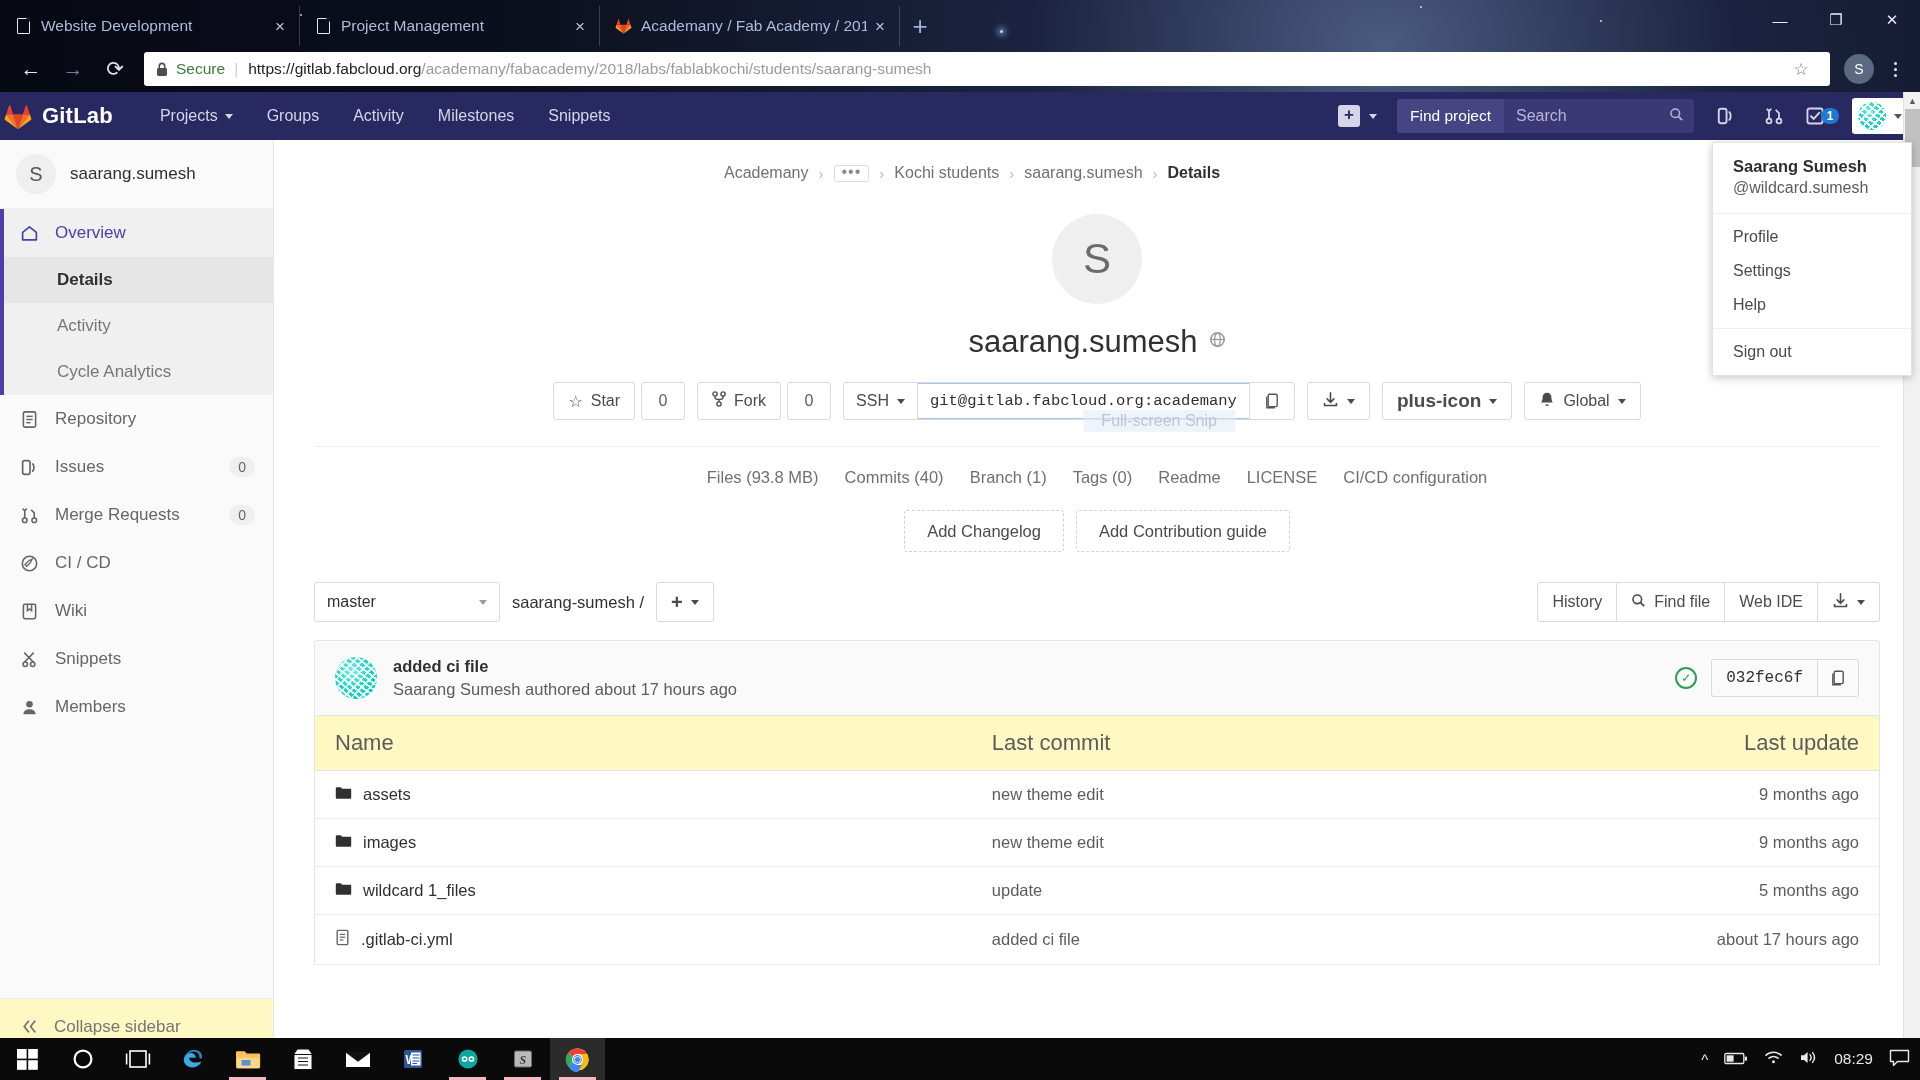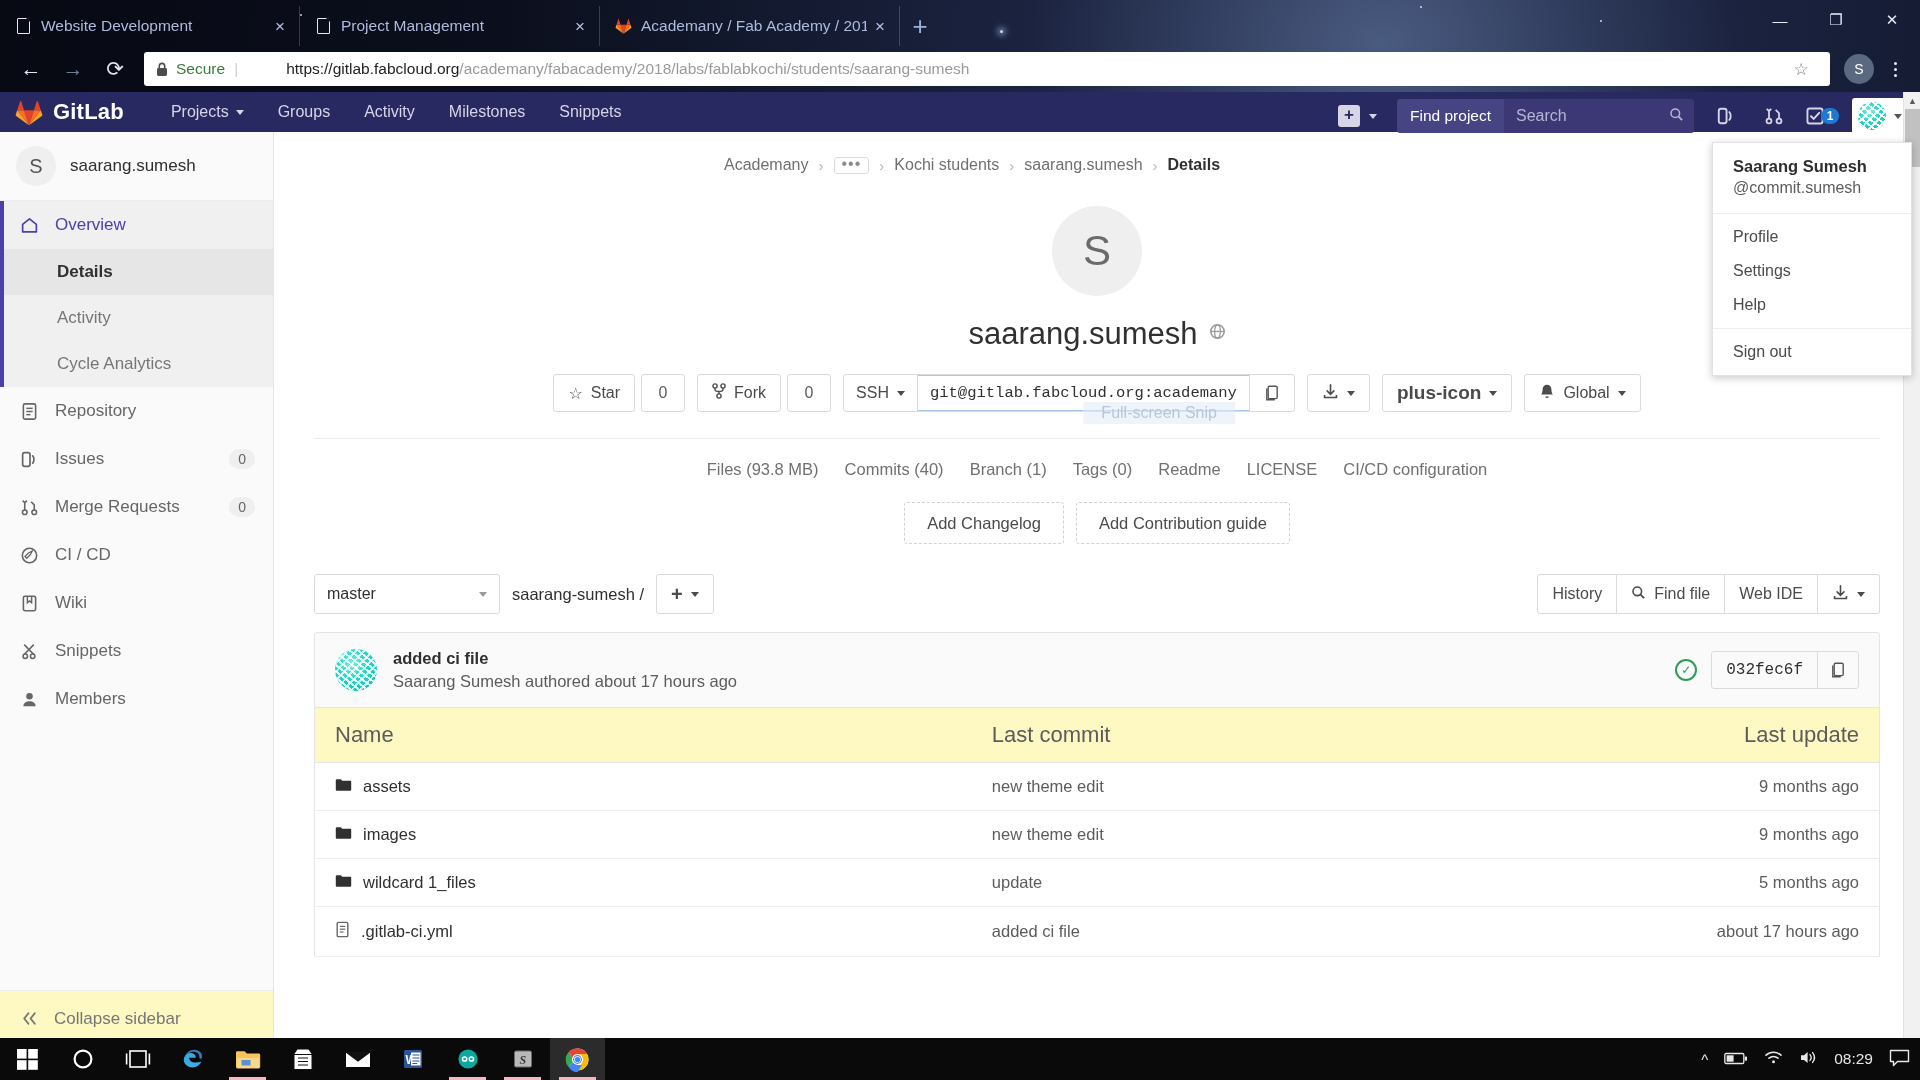--- a/index.html
+++ b/index.html
@@ -75,41 +75,41 @@
   .omnibox {
     flex: 1 1 auto; height: 34px; margin-left: 8px; margin-right: 8px;
     background: #fff; border-radius: 3px;
     display: flex; align-items: center; padding: 0 12px;
     font-size: 15.5px;
   }
   .lockicon { margin-right: 8px; display:flex; align-items:center;}
   .secure-label { color: #3b7b3b; margin-right: 9px; }
   .omni-sep { color: #cfcfcf; margin-right: 10px; }
   .url-dim { color: #9a9a9a; }
-  .url-strong { color: #222; margin-left: 38px; }
+  .url-strong { color: #222; }
   .star-btn { width: 34px; display:flex; align-items:center; justify-content:center; color:#7a7a7a; font-size: 17px;}
   .profile-pill {
     width: 30px; height: 30px; border-radius: 50%;
     background: #5a6880; color: #fff; font-size: 14px;
     display: flex; align-items: center; justify-content: center;
     margin: 0 6px;
   }
   .menu-dots { width: 30px; display:flex; flex-direction:column; align-items:center; justify-content:center; gap:3px; }
   .menu-dots i { width:3px; height:3px; border-radius:50%; background:#e3e9f5; display:block;}
 
   
   .viewport {
     position: absolute; left: 0; top: 92px; width: 1920px; height: 962px;
     background: #fff; overflow: hidden;
   }
 
   
   .gl-nav {
-    height: 40px; background: #292961; display: flex; align-items: center;
-    padding-left: 15px; color: #fff; position: relative;
+    height: 48px; background: #292961; display: flex; align-items: center;
+    padding-left: 4px; color: #fff; position: relative;
   }
   .gl-logo { display: flex; align-items: center; margin-right: 30px; }
   .gl-logo-text { font-size: 22px; font-weight: 600; letter-spacing: .2px; margin-left: 10px; }
   .gl-nav-items { display: flex; align-items: center; gap: 0; }
   .gl-nav-item {
     color: #d6d5e8; font-size: 16px; padding: 0 17px; height: 48px;
     display: flex; align-items: center; gap: 7px;
   }
   .caret-dn {
     width: 0; height: 0; border-left: 4px solid transparent;
@@ -533,21 +533,21 @@
         </div>
         <div class="avatar-btn">
           <span class="avatar-img"></span>
           <i class="caret-dn" style="border-top-color:#555"></i>
         </div>
       </div>
 
       <div class="user-dropdown">
         <div class="ud-head">
           <div class="ud-name">Saarang Sumesh</div>
-          <div class="ud-handle">@commit.sumesh</div>
+          <div class="ud-handle">@wildcard.sumesh</div>
         </div>
         <div class="ud-group">
           <div class="ud-item">Profile</div>
           <div class="ud-item">Settings</div>
           <div class="ud-item">Help</div>
         </div>
         <div class="ud-group">
           <div class="ud-item">Sign out</div>
         </div>
       </div>

